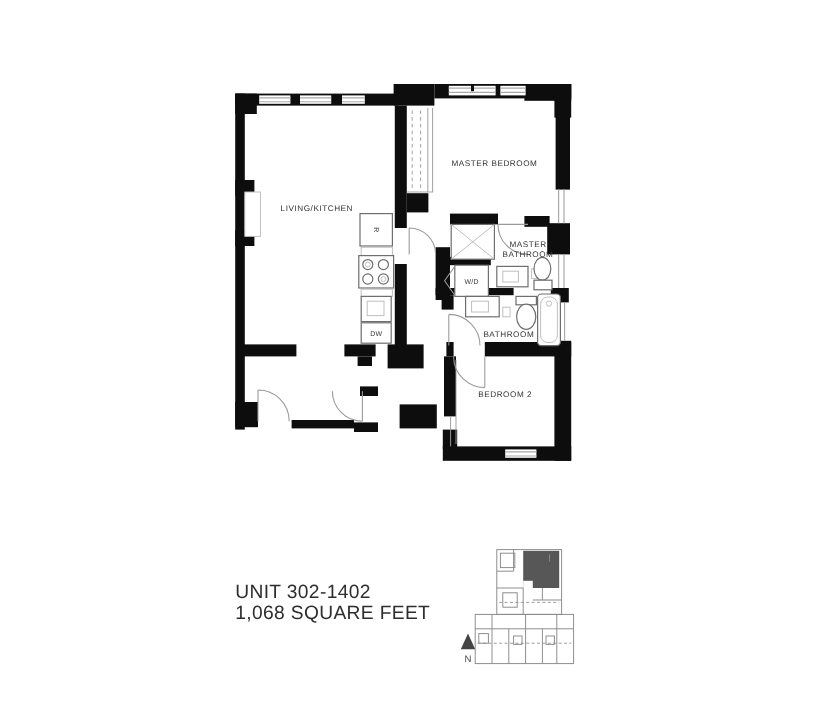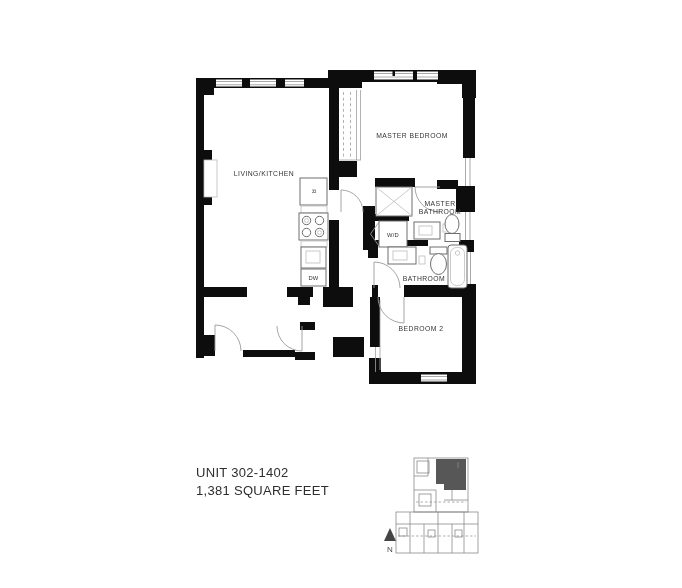--- a/index.html
+++ b/index.html
@@ -17,21 +17,21 @@
   .fixthin{stroke:var(--thin);stroke-width:0.8;fill:#ffffff;}
   .dash{stroke:#9e9e9e;stroke-width:0.8;fill:none;stroke-dasharray:3 2.6;}
   .track{stroke:#9e9e9e;stroke-width:0.8;fill:none;}
   .roomlabel{fill:#333333;font-size:6.8px;letter-spacing:0.45px;text-anchor:middle;
              font-family:"Liberation Sans", sans-serif;}
   .applabel{fill:#333333;font-size:5.8px;letter-spacing:0.2px;text-anchor:middle;
             font-family:"Liberation Sans", sans-serif;}
   .key{stroke:var(--key);stroke-width:0.8;fill:none;}
   .keydash{stroke:var(--key);stroke-width:0.7;fill:none;stroke-dasharray:2.5 2;}
   .north{fill:#4a4a4a;font-size:8px;text-anchor:middle;font-family:"Liberation Sans", sans-serif;}
-  .info{position:absolute;left:196px;top:464px;color:var(--text);font-size:13px;
+  .info{position:absolute;left:196px;top:485px;color:var(--text);font-size:16px;
         line-height:17.5px;letter-spacing:0.3px;white-space:nowrap;}
 </style>
 </head>
 <body>
 
 <div class="canvas">
 <svg width="682" height="588" viewBox="0 0 682 588">
 
   <g>
 
@@ -213,15 +213,15 @@
   </g>
 
   <g>
     <polygon points="390,528 384,541 396,541" fill="#444444"></polygon>
     <text class="north" x="390" y="552">N</text>
   </g>
 </svg>
 
 <div class="info">
   <div>UNIT 302-1402</div>
-  <div>1,381 SQUARE FEET</div>
+  <div>1,068 SQUARE FEET</div>
 </div>
 </div>
 
 </body></html>

